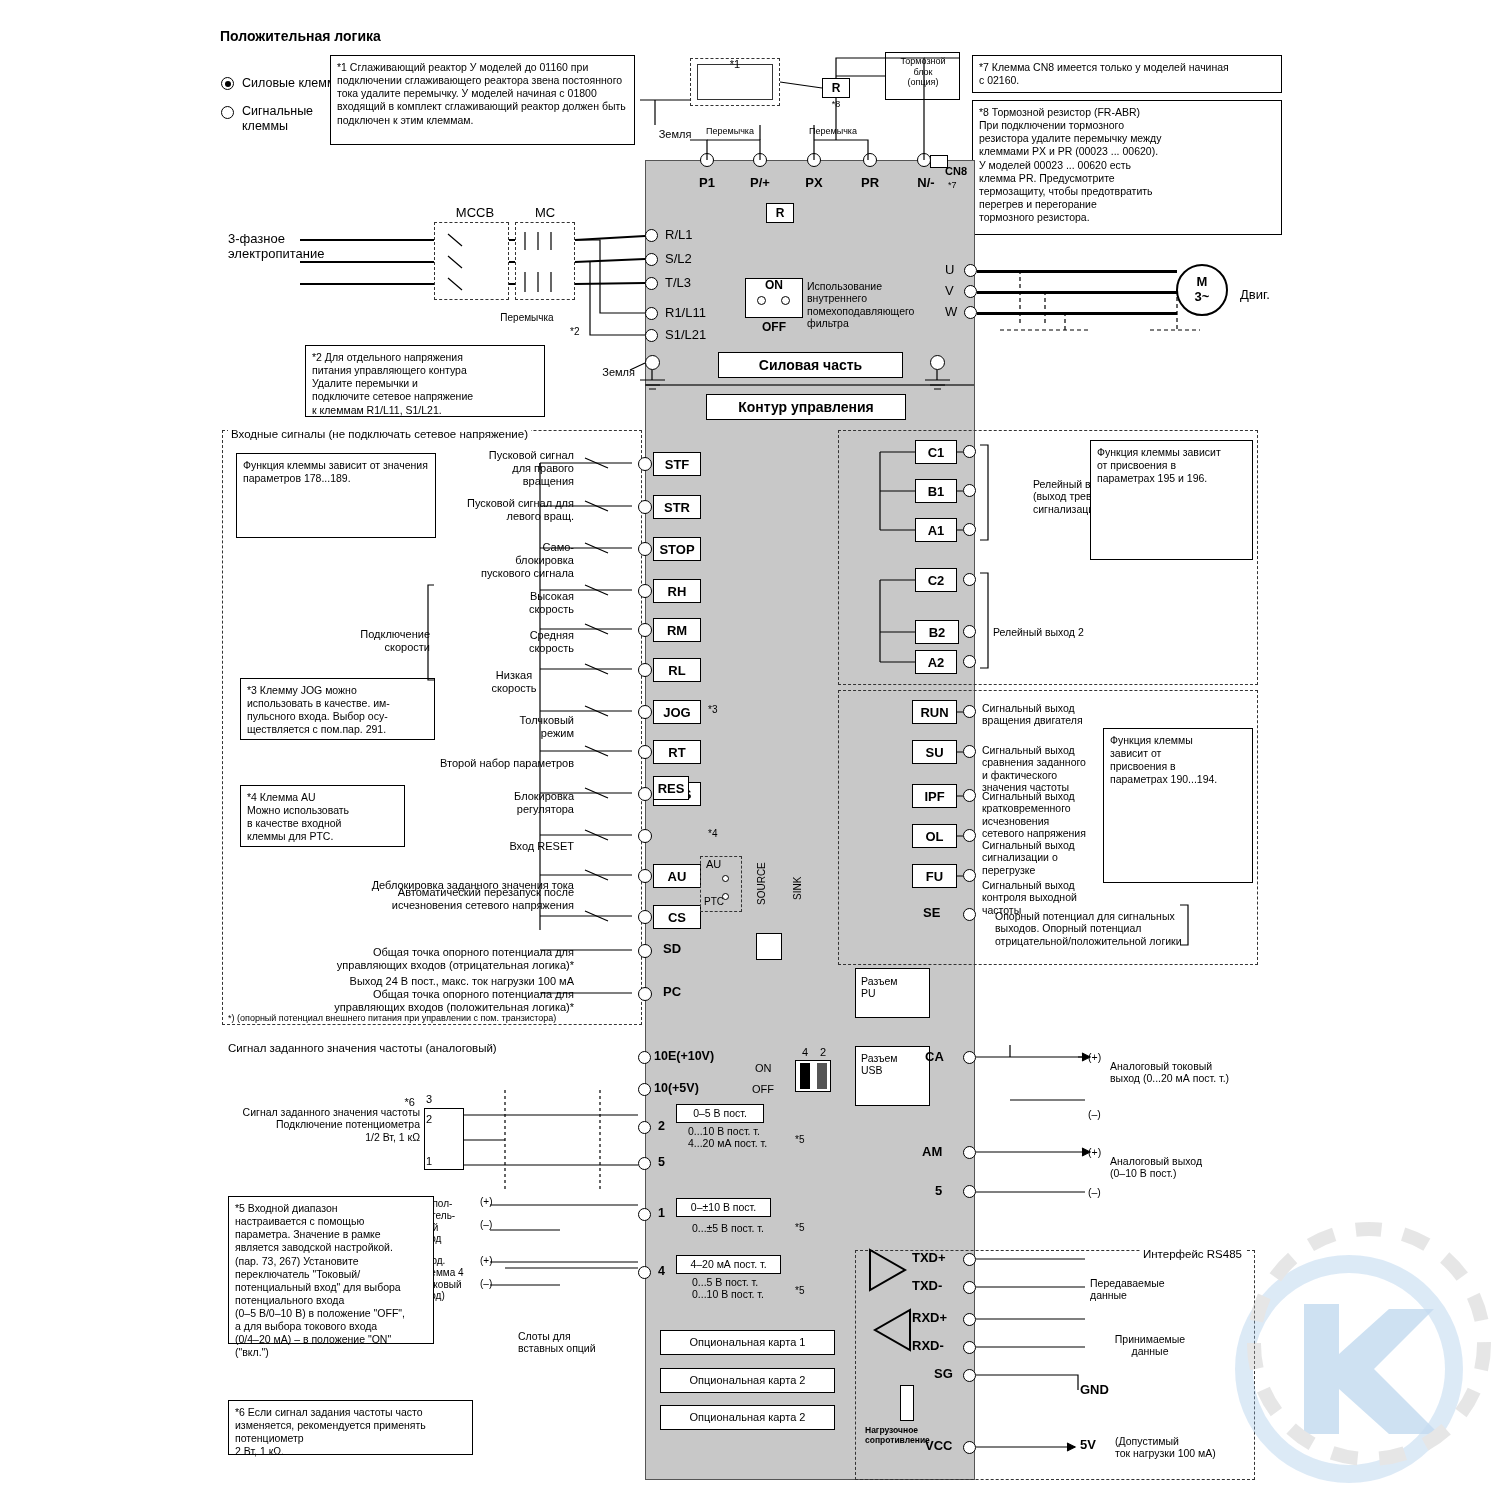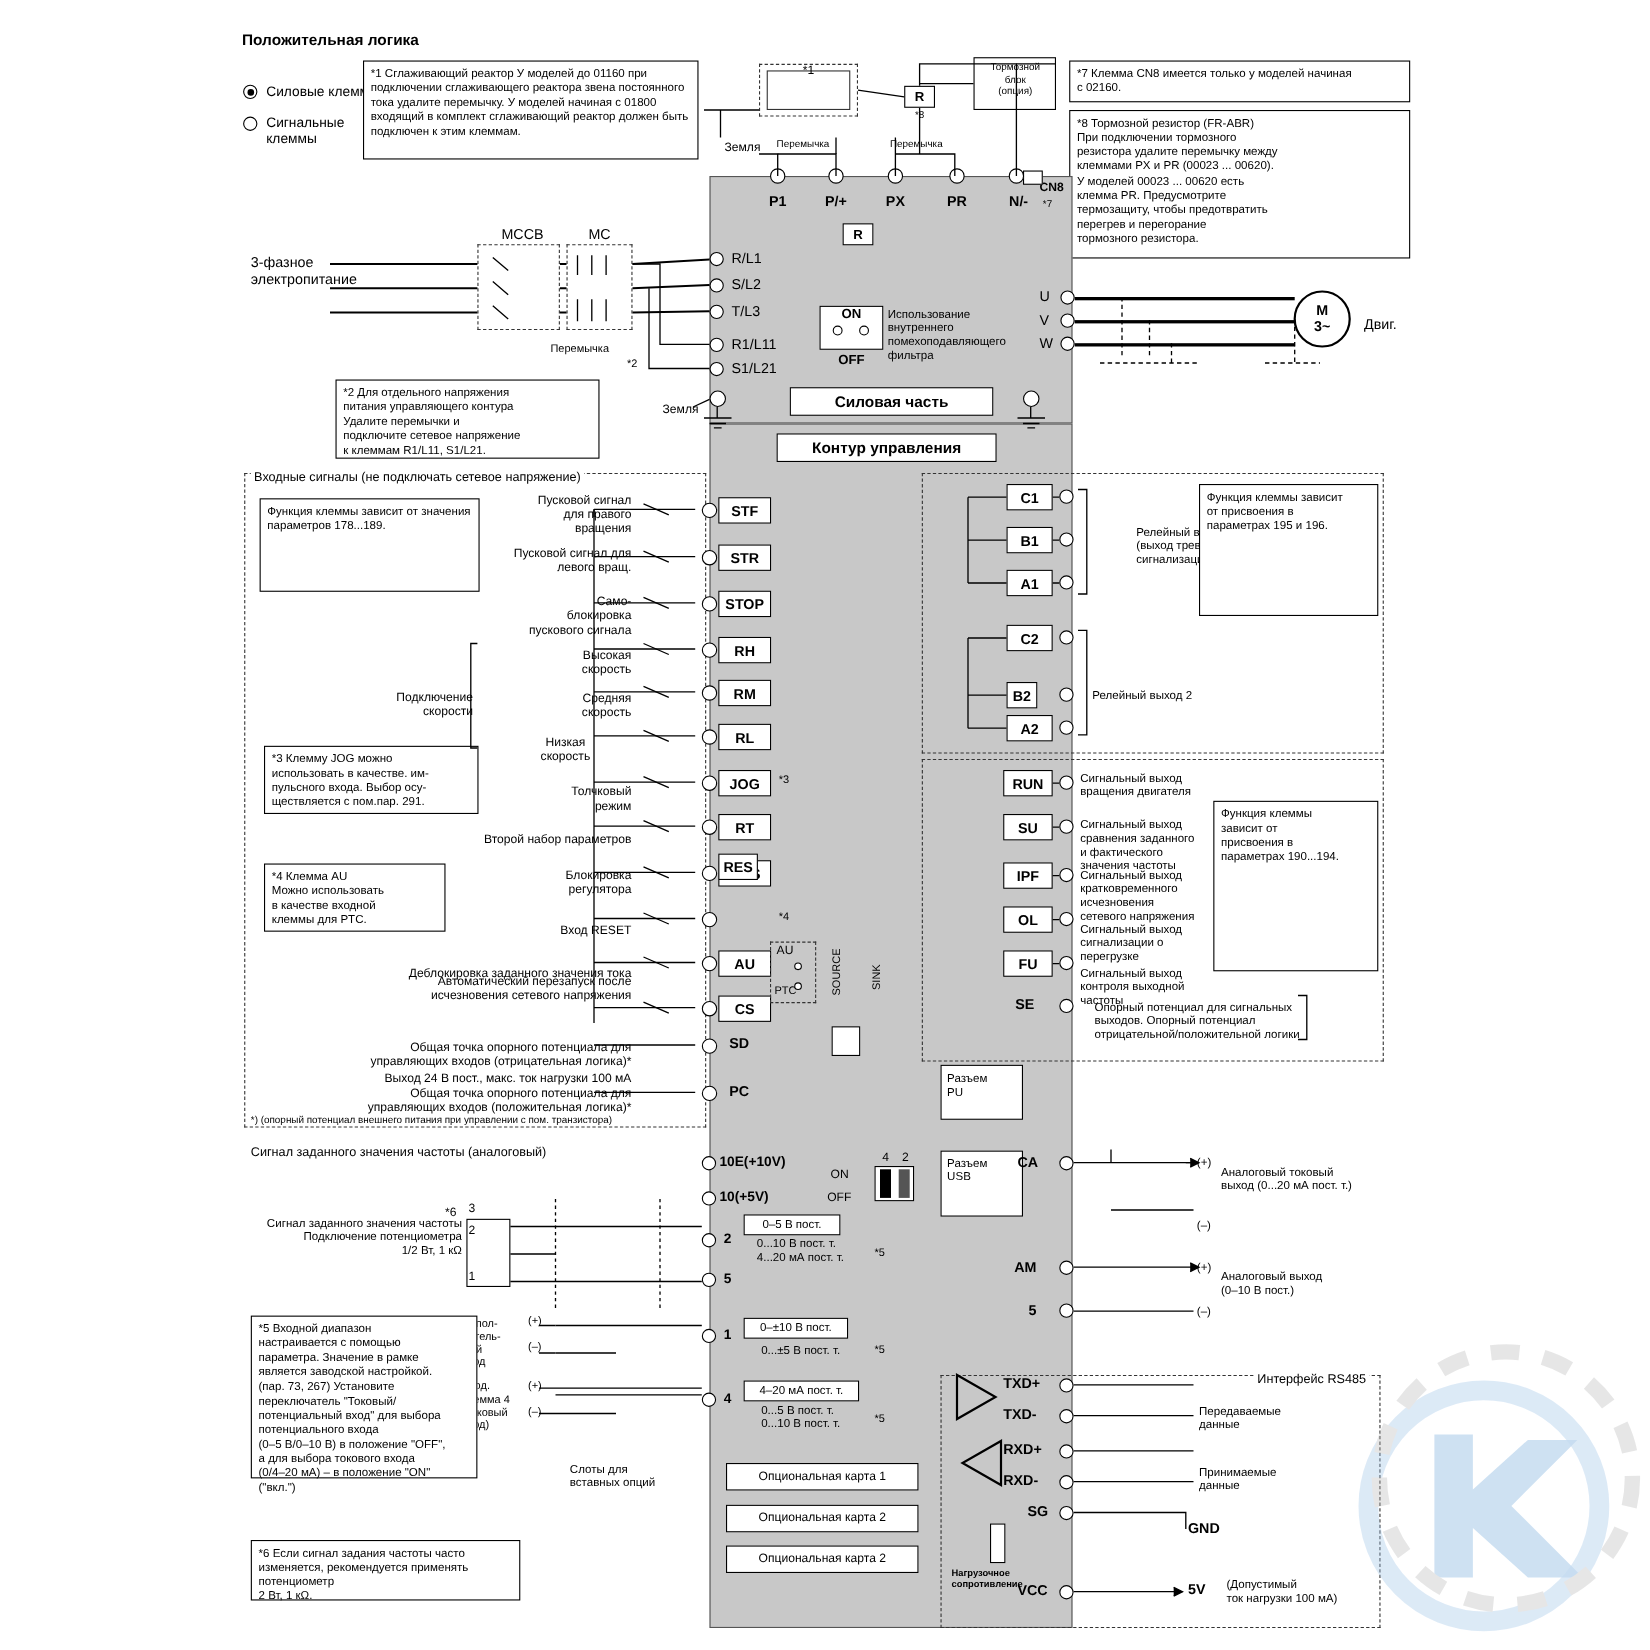--- a/index.html
+++ b/index.html
@@ -224,21 +224,21 @@
 <div class="t" style="left:792px;top:900px;font-size:10px;transform:rotate(-90deg);transform-origin:left top;">SINK</div>
 <div class="box" style="left:756px;top:933px;width:26px;height:27px;"></div>
 
 <div class="t xs" style="left:228px;top:1013px;width:420px;">*) (опорный потенциал внешнего питания при управлении с пом. транзистора)</div>
 
 <div class="dashbox" style="left:838px;top:430px;width:420px;height:255px;"></div>
 <div class="term" style="left:915px;top:440px;width:42px;height:24px;">C1</div>
 <div class="term" style="left:915px;top:479px;width:42px;height:24px;">B1</div>
 <div class="term" style="left:915px;top:518px;width:42px;height:24px;">A1</div>
 <div class="term" style="left:915px;top:568px;width:42px;height:24px;">C2</div>
-<div class="term" style="left:915px;top:620px;width:28px;height:24px;">B2</div>
+<div class="term" style="left:915px;top:620px;width:44px;height:24px;">B2</div>
 <div class="term" style="left:915px;top:650px;width:42px;height:24px;">A2</div>
 <div class="circ" style="left:963px;top:445px;width:13px;height:13px;"></div>
 <div class="circ" style="left:963px;top:484px;width:13px;height:13px;"></div>
 <div class="circ" style="left:963px;top:523px;width:13px;height:13px;"></div>
 <div class="circ" style="left:963px;top:573px;width:13px;height:13px;"></div>
 <div class="circ" style="left:963px;top:625px;width:13px;height:13px;"></div>
 <div class="circ" style="left:963px;top:655px;width:13px;height:13px;"></div>
 <div class="t" style="left:993px;top:478px;width:100px;font-size:10.5px;margin-left:40px;">Релейный выход 1
 (выход тревожной
 сигнализации)</div>
@@ -393,21 +393,21 @@
 <div class="t bold" style="left:934px;top:1366px;font-size:13px;">SG</div>
 <div class="t bold" style="left:925px;top:1438px;font-size:13px;">VCC</div>
 <div class="circ" style="left:963px;top:1253px;width:13px;height:13px;"></div>
 <div class="circ" style="left:963px;top:1281px;width:13px;height:13px;"></div>
 <div class="circ" style="left:963px;top:1313px;width:13px;height:13px;"></div>
 <div class="circ" style="left:963px;top:1341px;width:13px;height:13px;"></div>
 <div class="circ" style="left:963px;top:1369px;width:13px;height:13px;"></div>
 <div class="circ" style="left:963px;top:1441px;width:13px;height:13px;"></div>
 <div class="t" style="left:1090px;top:1277px;width:120px;font-size:10.5px;">Передаваемые
 данные</div>
-<div class="t" style="left:1090px;top:1333px;width:120px;font-size:10.5px;">Принимаемые
+<div class="t" style="left:1090px;top:1333px;width:120px;font-size:10.5px;text-align:center;">Принимаемые
 данные</div>
 <div class="t bold" style="left:1080px;top:1382px;font-size:13px;">GND</div>
 <div class="t bold" style="left:1080px;top:1437px;font-size:13px;">5V</div>
 <div class="t" style="left:1115px;top:1435px;width:130px;font-size:10.5px;">(Допустимый
 ток нагрузки 100 мА)</div>
 <div class="t" style="left:865px;top:1425px;width:70px;font-size:8.5px;font-weight:bold;">Нагрузочное
 сопротивление</div>
 <div class="box" style="left:900px;top:1385px;width:14px;height:36px;"></div>
 
 <svg class="abs" style="left:860px;top:1245px;width:60px;height:120px;">

